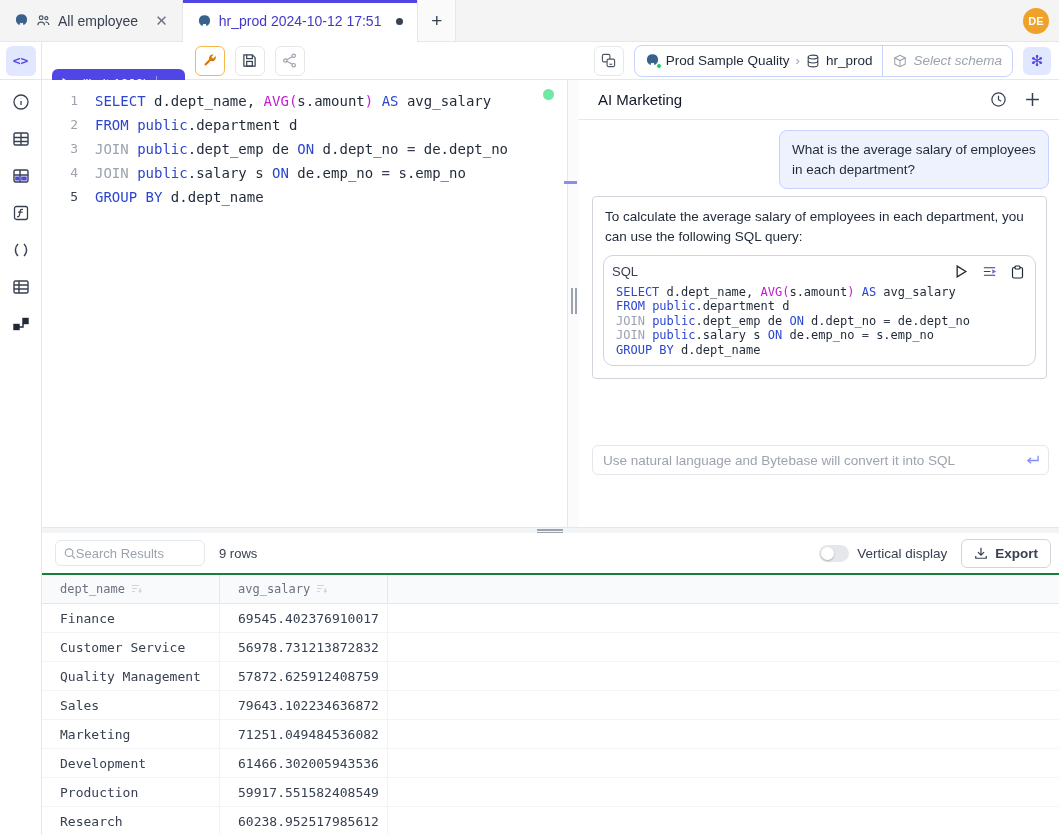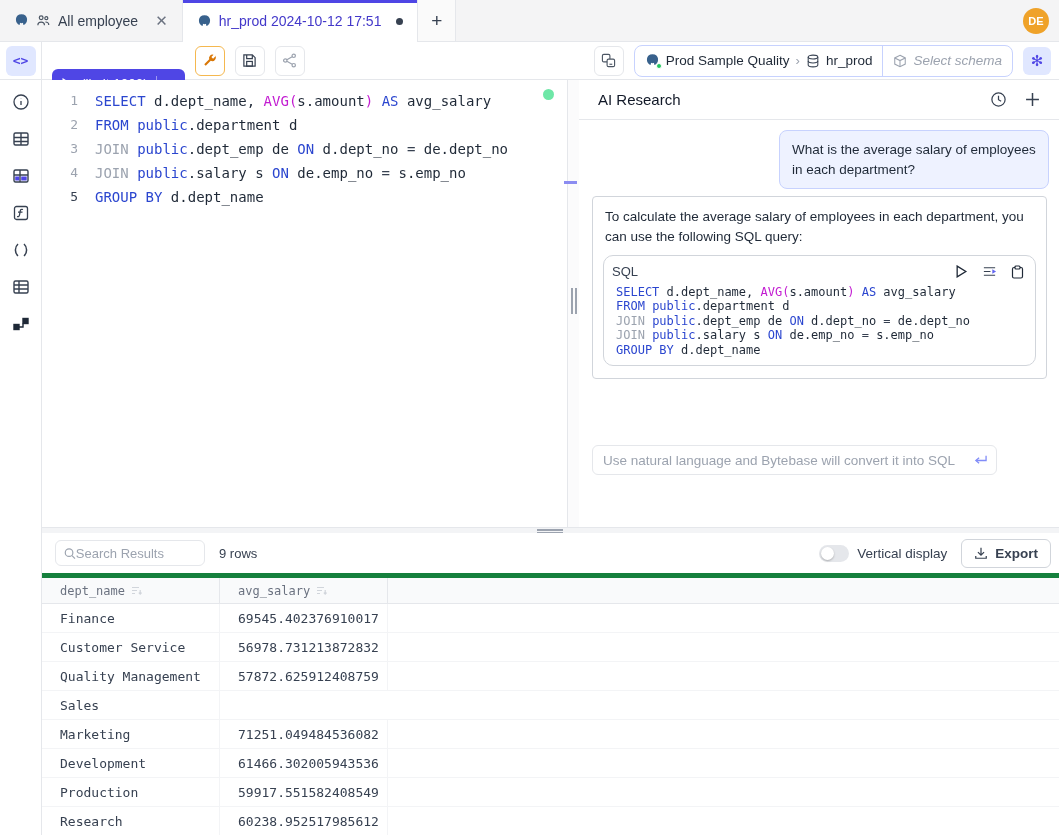--- a/index.html
+++ b/index.html
@@ -148,21 +148,21 @@
     margin-top:7px; border:1px solid #d1d5db; border-radius:10px; padding:5px 8px 8px 8px; background:#fff;
   }
   .sql-block-head { display:flex; align-items:center; height:22px; }
   .sql-label { font-size:13px; color:#374151; }
   .sql-head-sp { flex:1; }
   .sql-hbtn { border:none; background:none; width:20px; height:20px; margin-left:8px; display:flex; align-items:center; justify-content:center; cursor:pointer; }
   .ai-code { font-family:"DejaVu Sans Mono", monospace; font-size:12px; margin-top:2px; }
   .ai-code .cl { height:14.5px; line-height:14.5px; }
   .ai-code .ct { padding-left:4px; }
   .ai-input-wrap {
-    position:absolute; left:13px; bottom:11px; width:405px; height:30px;
+    position:absolute; left:13px; bottom:11px; width:457px; height:30px;
     border:1px solid #e5e7eb; border-radius:6px; display:flex; align-items:center; background:#fff;
   }
   .ai-input {
     flex:1; border:none; outline:none; font-size:13.5px; color:#1f2937; padding:0 10px;
     font-family:inherit; background:transparent;
   }
   .ai-input::placeholder { color:#9ca3af; }
   .ai-enter { margin-right:8px; }
 
   
@@ -187,21 +187,21 @@
   .toggle { width:30px; height:17px; border-radius:999px; background:#e5e7eb; position:relative; cursor:pointer; }
   .toggle .knob { position:absolute; left:2px; top:2px; width:13px; height:13px; border-radius:50%; background:#fff; box-shadow:0 1px 2px rgba(0,0,0,.25); }
   .toggle-label { margin-left:8px; font-size:13.5px; color:#374151; }
   .export-btn {
     margin-left:14px; height:29px; border:1px solid #d1d5db; border-radius:6px; background:#fff;
     display:flex; align-items:center; gap:7px; padding:0 12px; font-size:13.5px; color:#374151;
     cursor:pointer; font-family:inherit;font-weight:bold;
   }
 
   .rtable { font-family:"DejaVu Sans Mono", monospace; }
-  .thead { display:flex; height:31px; background:#f9fafb; border-top:5px solid #15803d; border-bottom:1px solid #e5e7eb; }
+  .thead { display:flex; height:31px; background:#f9fafb; border-top:2px solid #15803d; border-bottom:1px solid #e5e7eb; }
   .th {
     display:flex; align-items:center; gap:6px; padding-left:18px;
     font-size:12px; color:#6b7280;
   }
   .th.c1, .td.c1 { width:178px; flex:0 0 178px; }
   .th.c2, .td.c2 { width:168px; flex:0 0 168px; }
   .th.c1, .th.c2 { border-right:1px solid #e5e7eb; }
   .th.cfill, .td.cfill { flex:1; }
   .trow { display:flex; height:29px; border-bottom:1px solid #f3f4f6; }
   .td { display:flex; align-items:center; padding-left:18px; font-size:13px; color:#374151; }
@@ -379,21 +379,21 @@
   <div class="vdivider">
     <span class="scrollmark"></span>
     <span class="vhandle">
         <i></i>
         <i></i>
       </span>
   </div>
 
   <div class="ai-panel">
     <div class="ai-header">
-      <span class="ai-title">AI Research</span>
+      <span class="ai-title">AI Marketing</span>
       <span class="hsp"></span>
       <button class="ai-hbtn">
         <svg width="17" height="17" viewBox="0 0 18 18" fill="none" stroke="#374151" stroke-width="1.3">
             <circle cx="9" cy="9" r="7"></circle>
             <path d="M9 5v4.2l2.8 1.6"></path>
           </svg>
       </button>
       <button class="ai-hbtn">
         <svg width="15" height="15" viewBox="0 0 14 14" fill="none" stroke="#374151" stroke-width="1.4">
             <path d="M7 1v12M1 7h12"></path>
@@ -504,20 +504,21 @@
             <div class="td c2">56978.731213872832</div>
             <div class="td cfill"></div>
           </div>
           <div class="trow">
             <div class="td c1">Quality Management</div>
             <div class="td c2">57872.625912408759</div>
             <div class="td cfill"></div>
           </div>
           <div class="trow">
             <div class="td c1">Sales</div>
+            <div class="td c2">79643.102234636872</div>
             <div class="td cfill"></div>
           </div>
           <div class="trow">
             <div class="td c1">Marketing</div>
             <div class="td c2">71251.049484536082</div>
             <div class="td cfill"></div>
           </div>
           <div class="trow">
             <div class="td c1">Development</div>
             <div class="td c2">61466.302005943536</div>

